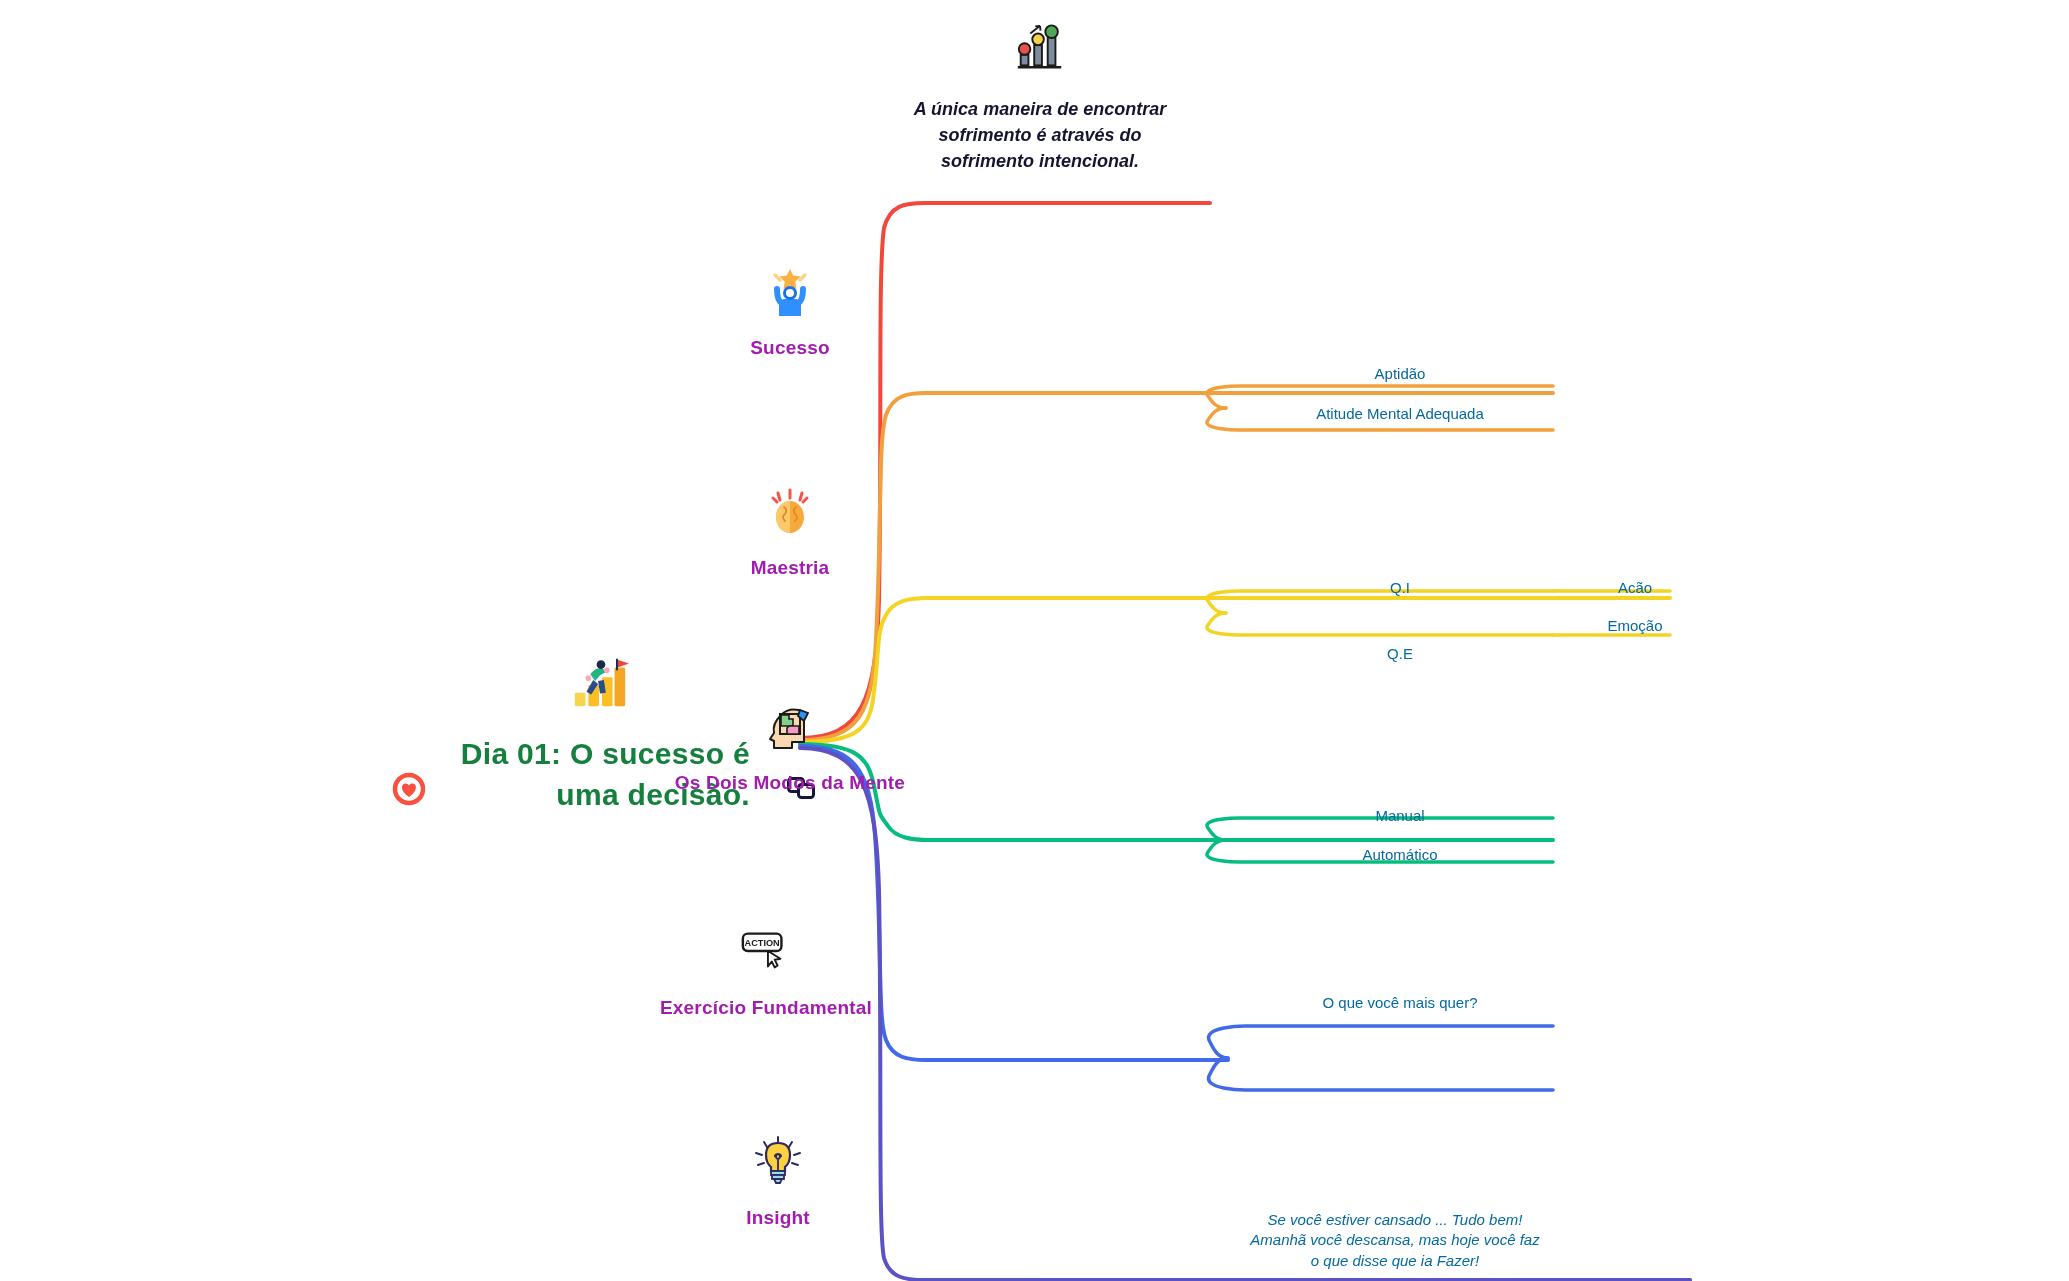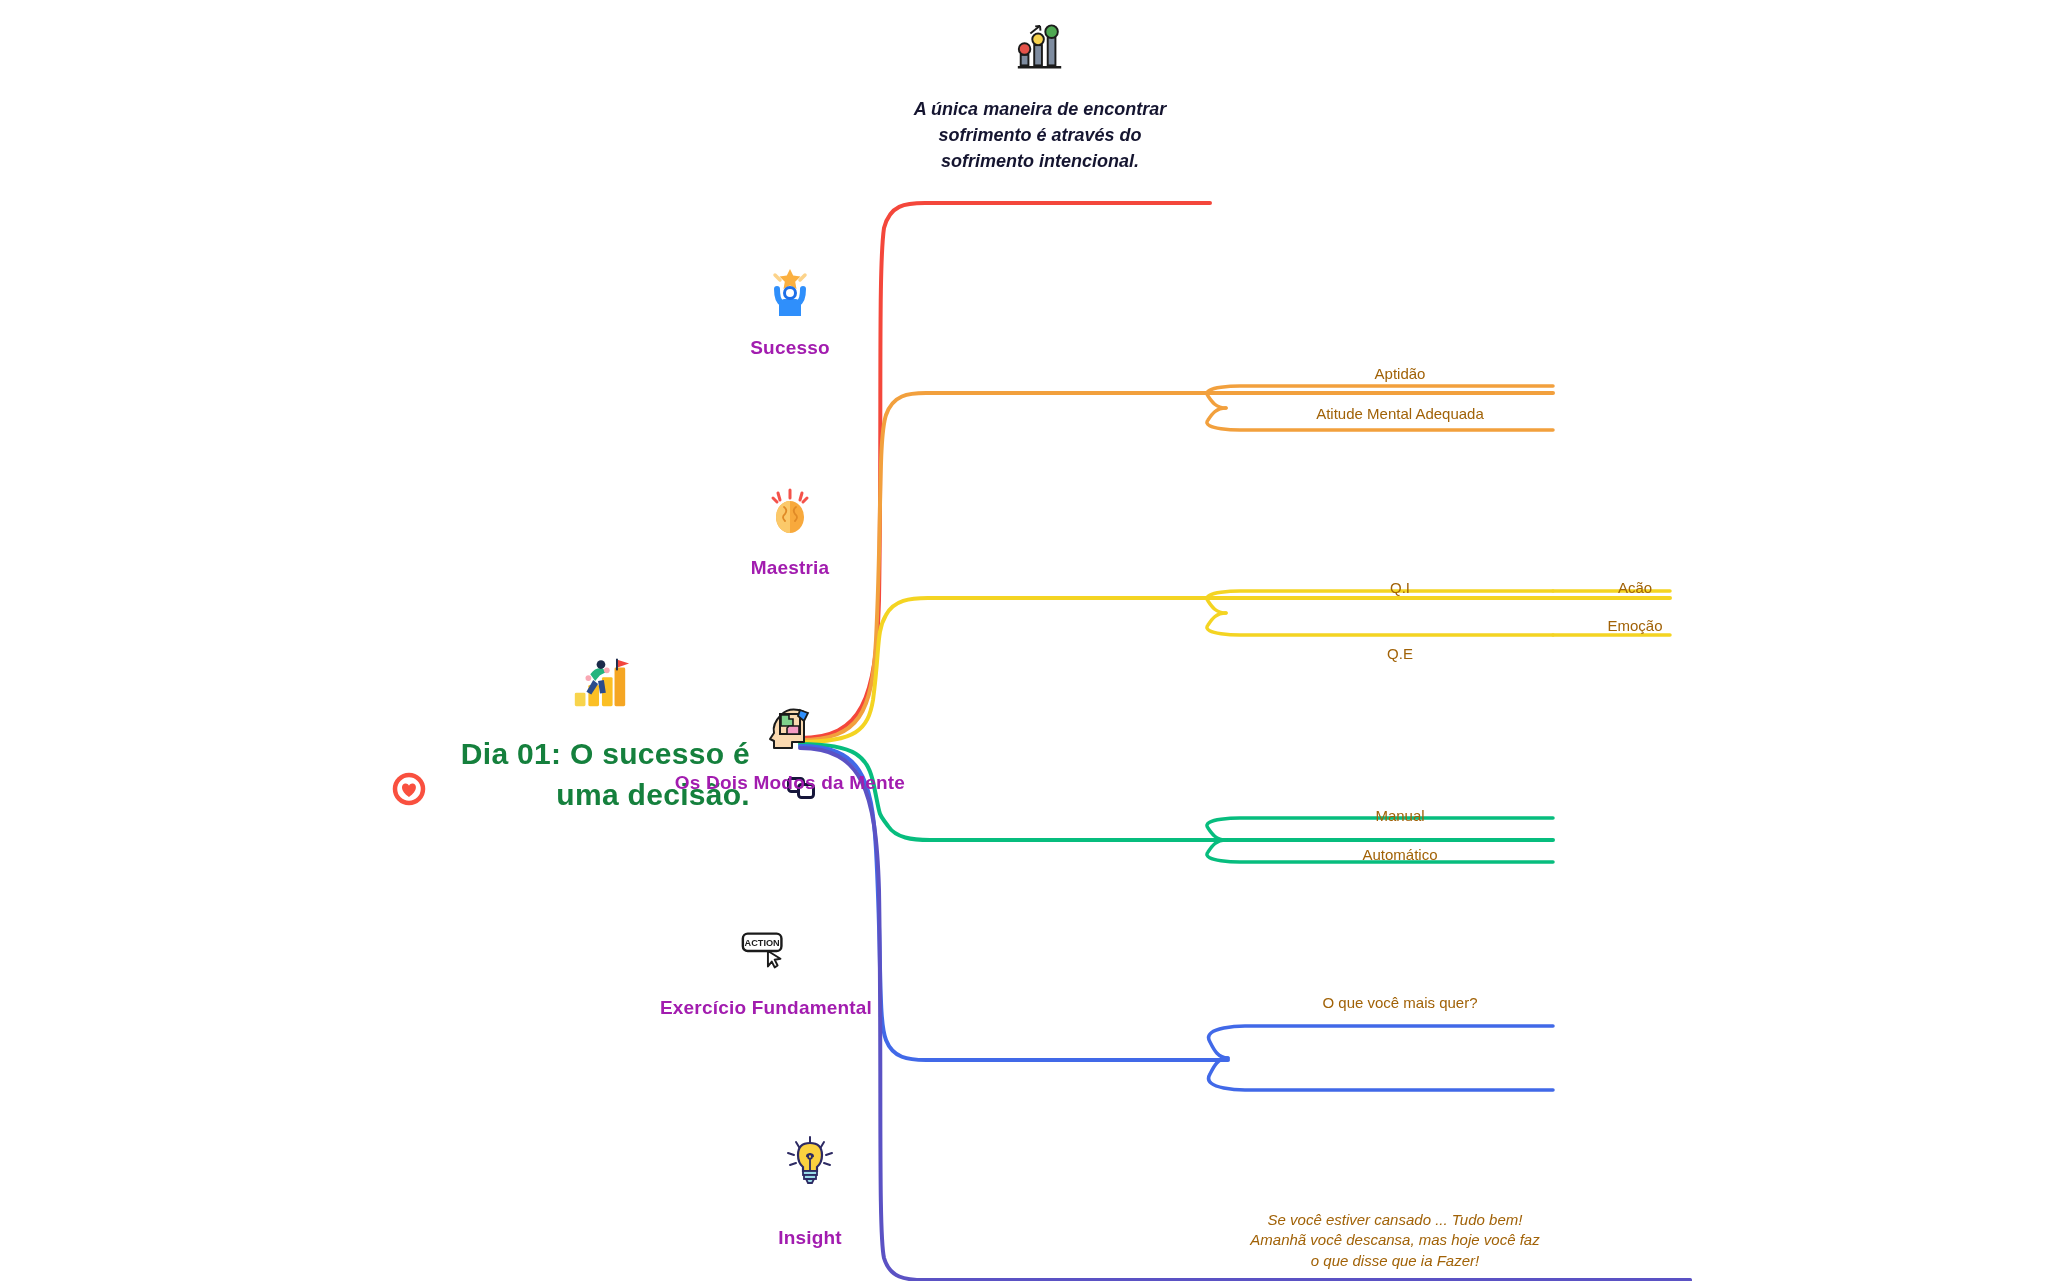--- a/index.html
+++ b/index.html
@@ -115,21 +115,21 @@
     color: #a21caf;
     text-align: center;
     letter-spacing: 0.2px;
     white-space: nowrap;
   }
 
   
   .leaf {
     position: absolute;
     font-size: 15px;
-    color: #a16207;
+    color: #0369a1;
     text-align: center;
     line-height: 1.35;
   }
   .leaf.italic {
     font-style: italic;
   }
 
   
   .ico { display: block; }
 </style>
@@ -272,21 +272,21 @@
       <svg width="54" height="52" viewBox="0 0 56 52" xmlns="http://www.w3.org/2000/svg">
         <rect x="4" y="8" width="40" height="18" rx="5" fill="#ffffff" stroke="#1b1b1b" stroke-width="2.5"></rect>
         <text x="24" y="21" font-family="Liberation Sans, sans-serif" font-size="9.5" font-weight="700" text-anchor="middle" fill="#1b1b1b">ACTION</text>
         <path d="M30 26 l0 16 4 -5 3 6 3 -2 -3 -6 6 -1 z" fill="#ffffff" stroke="#1b1b1b" stroke-width="2" stroke-linejoin="round"></path>
       </svg>
     </span>
     <div class="l1-label">Exercício Fundamental</div>
   </div>
   <div class="leaf" style="left:1250px; top:993px; width:300px;">O que você mais quer?</div>
 
-  <div class="l1" style="left:600px; top:1135px;gap:20px;">
+  <div class="l1" style="left:568px; top:1135px;">
     <span class="l1-emoji ico">
       <svg width="50" height="52" viewBox="0 0 50 52" xmlns="http://www.w3.org/2000/svg">
         <path d="M25 2 l0 6 M11 7 l3 5 M39 7 l-3 5 M3 18 l6 2 M47 18 l-6 2 M5 30 l6 -2 M45 30 l-6 -2" stroke="#2D2A63" stroke-width="2" stroke-linecap="round"></path>
         <path d="M25 8 q-12 0 -12 12 q0 8 5 12 l0 4 14 0 0 -4 q5 -4 5 -12 q0 -12 -12 -12 Z" fill="#FBD13F" stroke="#2D2A63" stroke-width="2.2"></path>
         <path d="M22 22 a2.5 2.5 0 1 1 3 2 l0 12 M28 22 a2.5 2.5 0 1 0 -3 2" fill="none" stroke="#2D2A63" stroke-width="1.8"></path>
         <rect x="18" y="36" width="14" height="4" fill="#9BDCE8" stroke="#2D2A63" stroke-width="1.8"></rect>
         <rect x="19" y="40" width="12" height="4" fill="#9BDCE8" stroke="#2D2A63" stroke-width="1.8"></rect>
         <path d="M21 44 l8 0 -2 4 -4 0 z" fill="#9BDCE8" stroke="#2D2A63" stroke-width="1.8"></path>
       </svg>
     </span>

